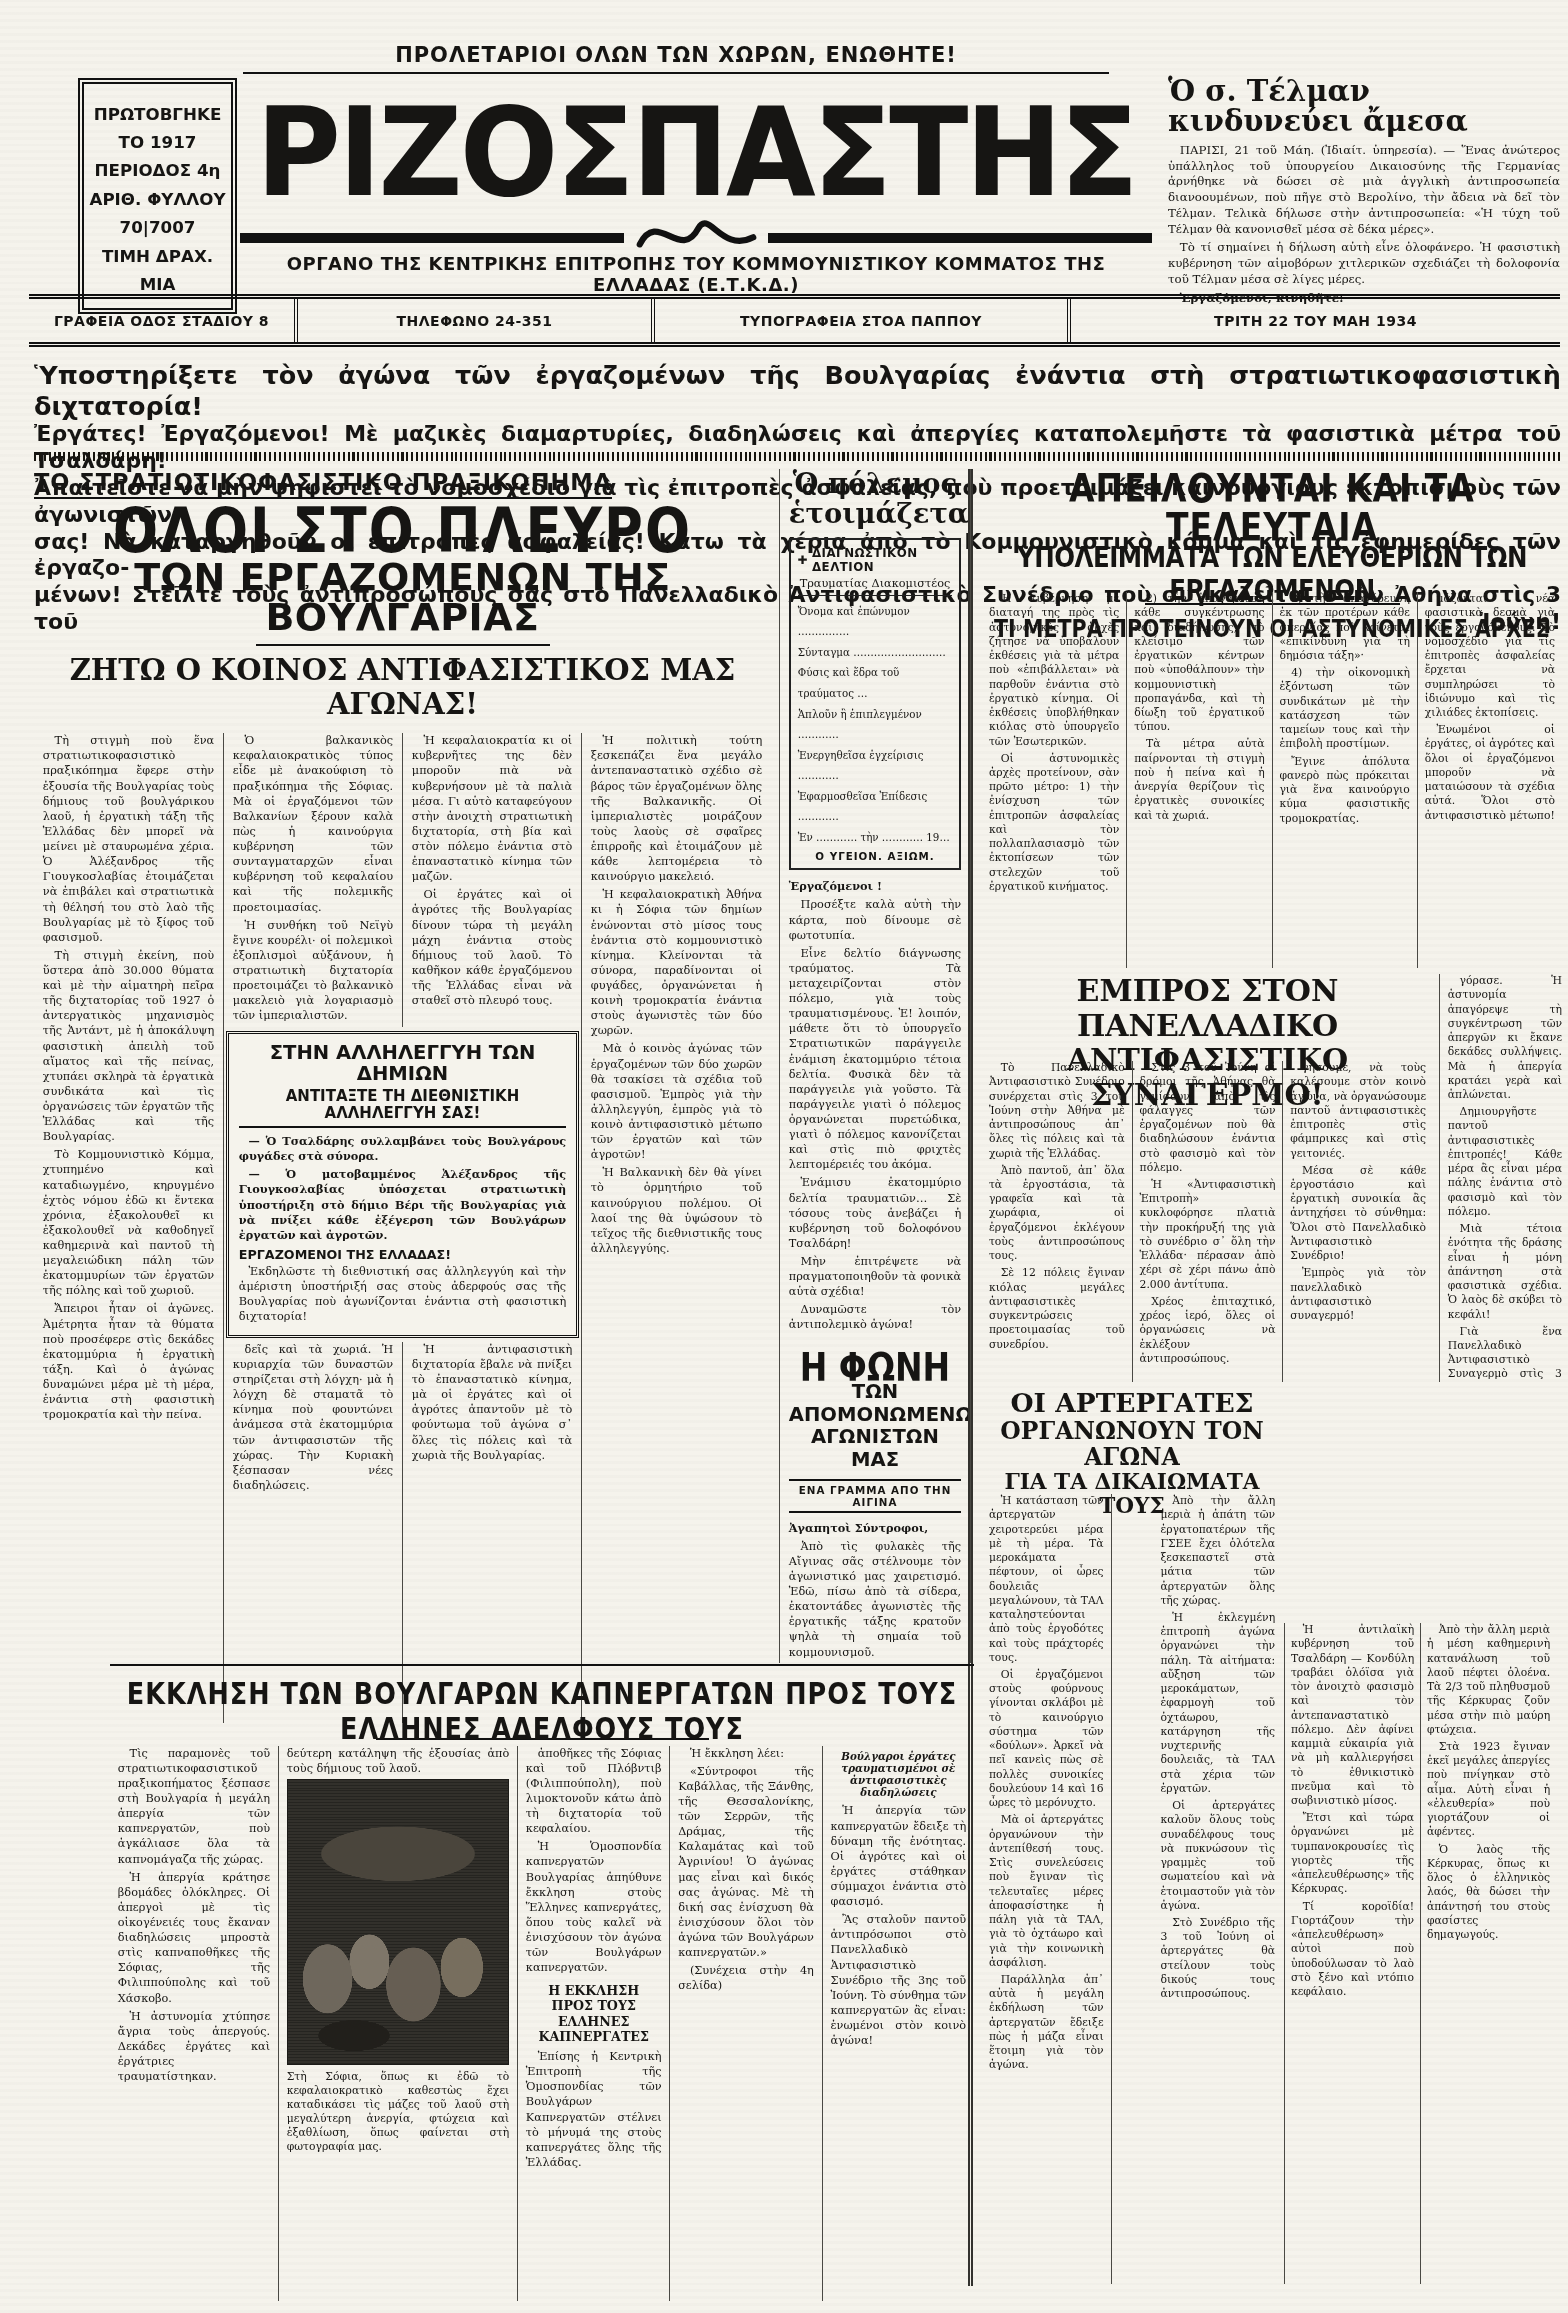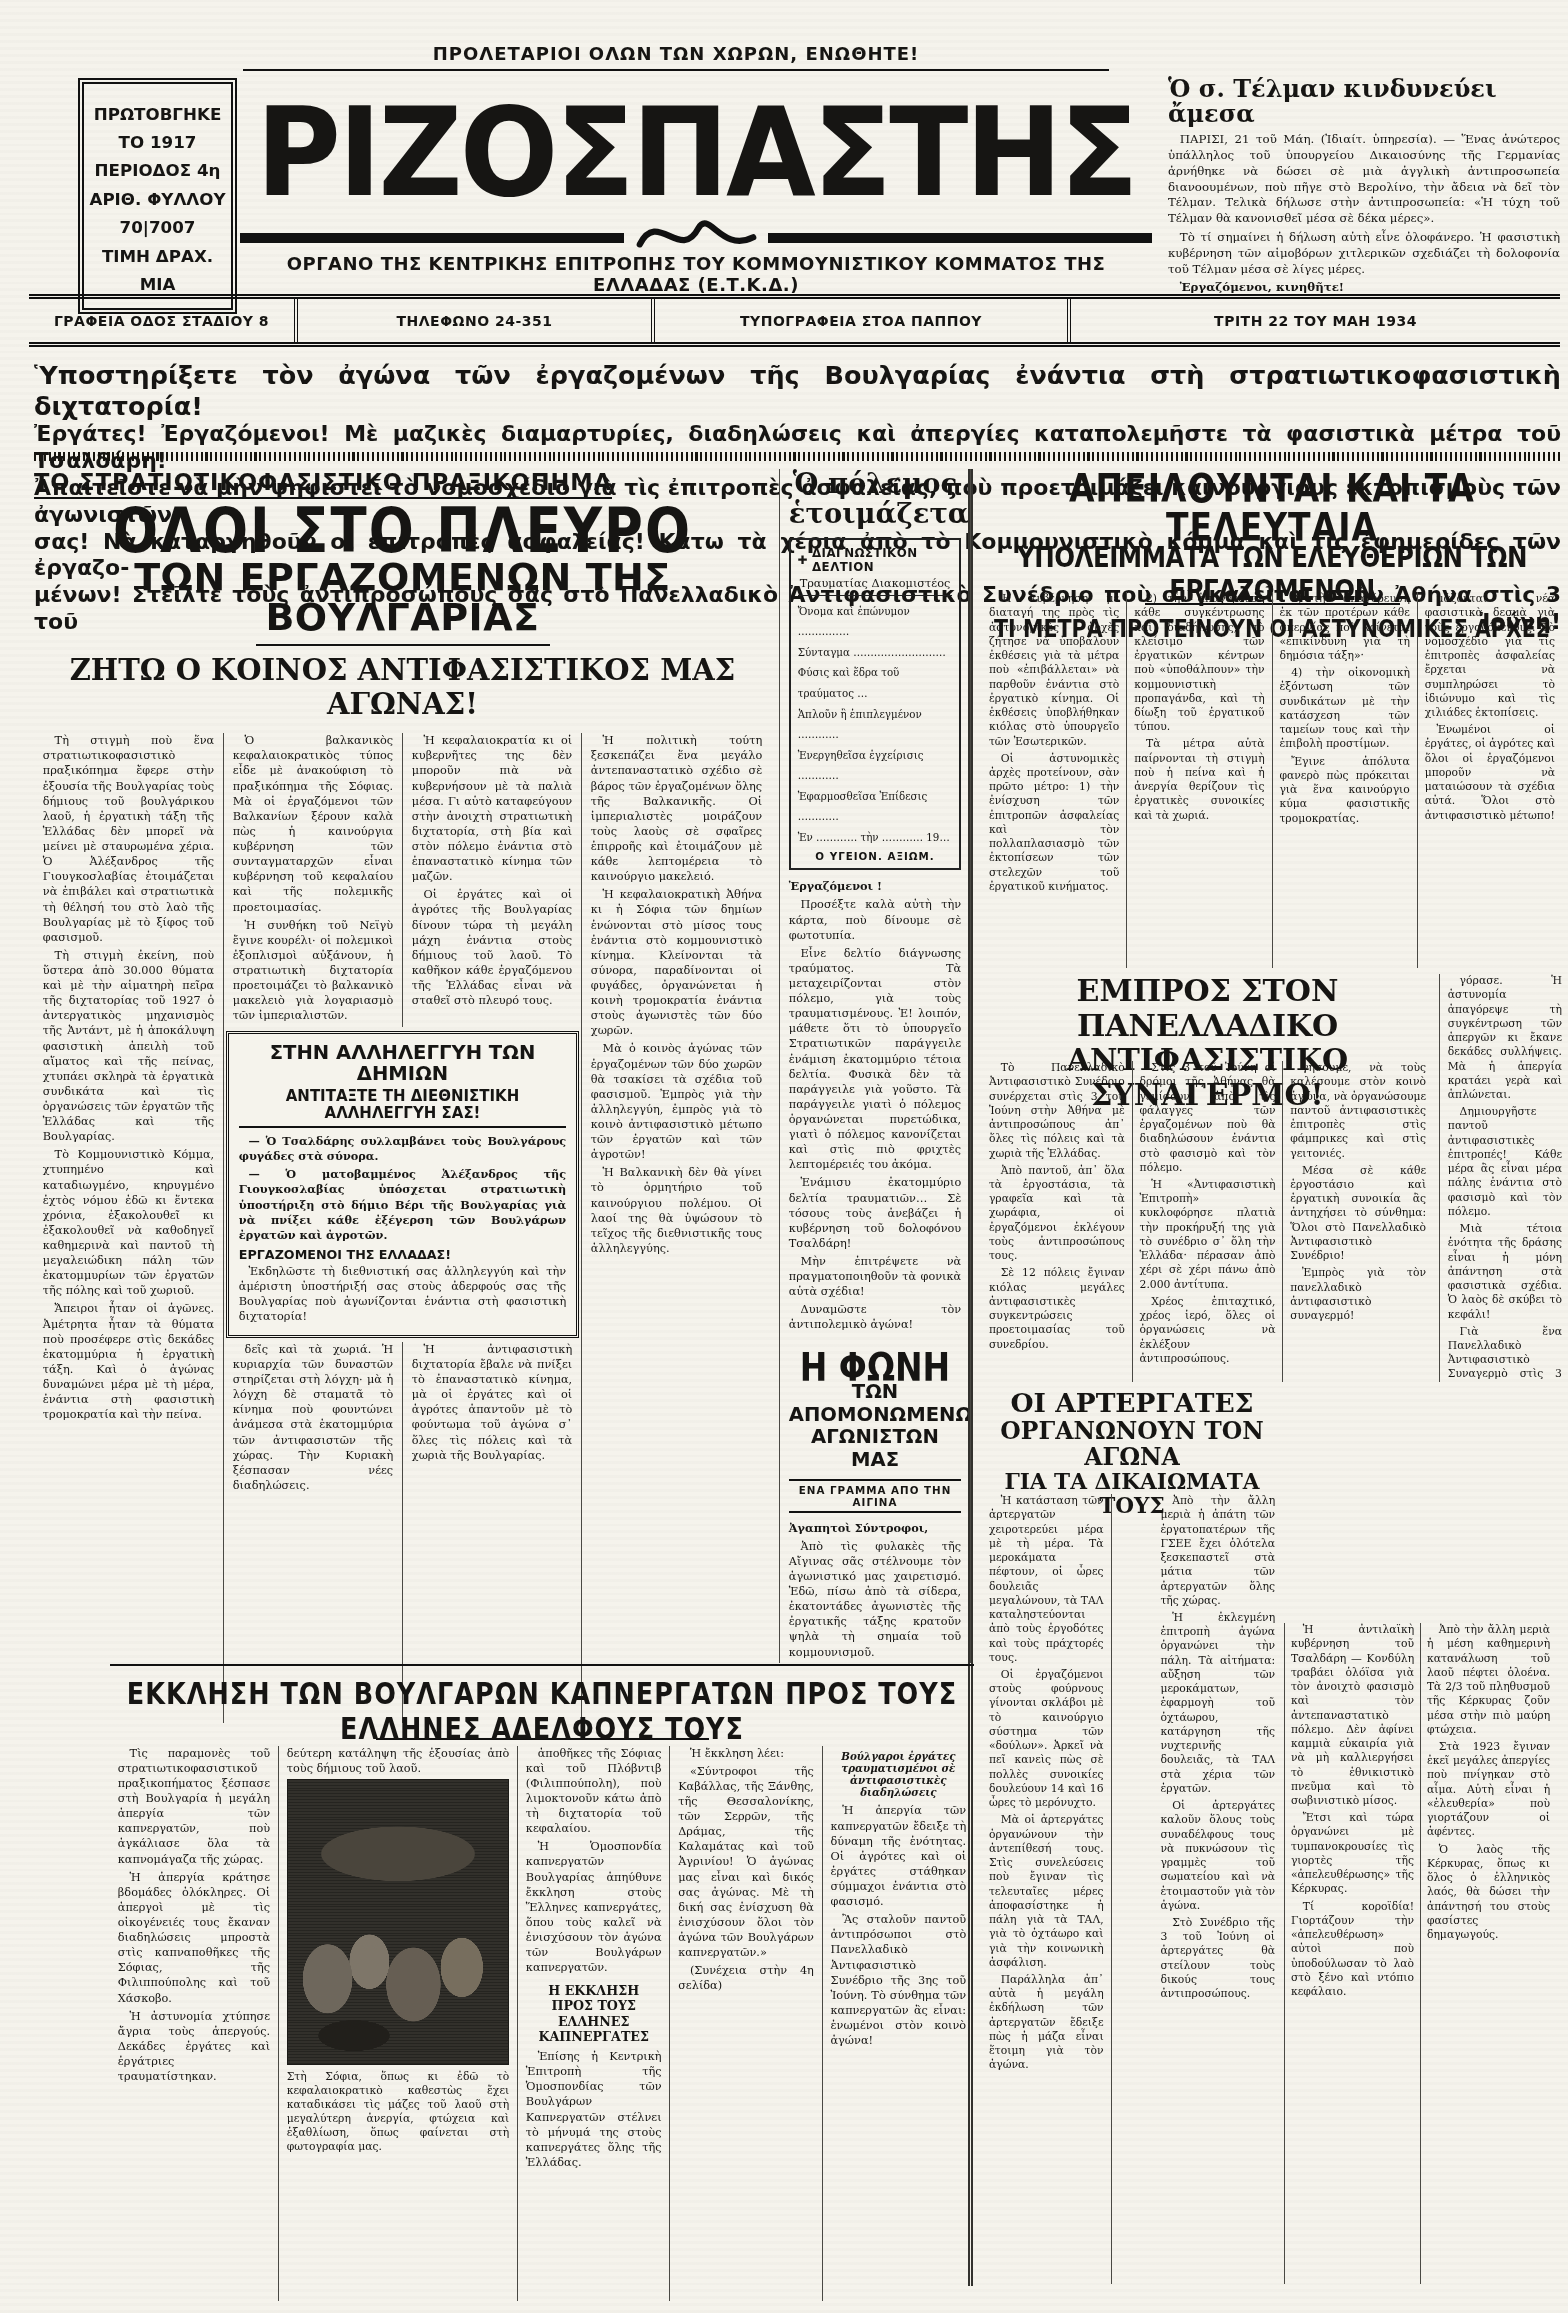--- a/index.html
+++ b/index.html
@@ -11,29 +11,29 @@
   .b{font-weight:bold;}
   .ctr{text-align:center;}
   .cond{transform:scaleY(1.18);transform-origin:center top;}
   .para{font-size:11.3px;line-height:1.34;text-align:justify;text-indent:11.8px;margin:0 0 2.9px;}
   .col{overflow:hidden;}
   .vr{border-right:1px solid #4a4944;}
   .hatch{background:repeating-linear-gradient(90deg,#17150f 0 2px,transparent 2px 4.9px);}
   
   .issue-box{left:82px;top:82px;width:147px;height:208px;border:2px solid #111;outline:2px solid #111;outline-offset:2.9px;
              text-align:center;font-weight:bold;font-size:16.7px;line-height:1.7;padding-top:15.7px;}
-  .slogan{left:243px;top:43px;width:866px;text-align:center;font-weight:bold;font-size:18px;letter-spacing:1px;
+  .slogan{left:243px;top:43px;width:866px;text-align:center;font-weight:bold;font-size:21px;letter-spacing:1px;
           border-bottom:2.9px solid #111;padding-bottom:4.9px;}
   .logo{left:240px;top:74px;width:912px;height:153px;font-weight:bold;font-size:116px;line-height:147px;
         text-align:center;letter-spacing:-2.9px;transform:scaleY(1.06);transform-origin:center top;}
   .logo-underline{left:240px;top:231px;width:912px;height:13.7px;display:flex;align-items:center;}
   .logo-bar{flex:1;height:9.8px;background:#111;}
   .organ{left:240px;top:253px;width:912px;text-align:center;font-weight:bold;font-size:18px;letter-spacing:0.5px;}
   .telman{left:1168px;top:76px;width:392px;}
-  .telman h2{margin:0 0 5.9px;font-size:24px;line-height:1.05;}
+  .telman h2{margin:0 0 5.9px;font-size:29px;line-height:1.05;}
   .telman .para{font-size:11.8px;}
   
   .infobar{left:29px;top:294px;width:1531px;height:43px;display:flex;align-items:stretch;
            border-top:5.9px double #111;border-bottom:5.9px double #111;}
   .infobar .cell{display:flex;align-items:center;justify-content:center;font-weight:bold;font-size:14px;letter-spacing:0.5px;}
   .infobar .cell + .cell{border-left:4.9px double #111;}
   
   .appeal{left:34px;top:347px;width:1527px;}
   .appeal .l1{font-weight:bold;font-size:25.5px;line-height:1.2;text-align:justify;text-align-last:justify;margin-top:13px;}
   .appeal .lx{font-weight:bold;font-size:22px;line-height:1.22;text-align:justify;text-align-last:justify;}

